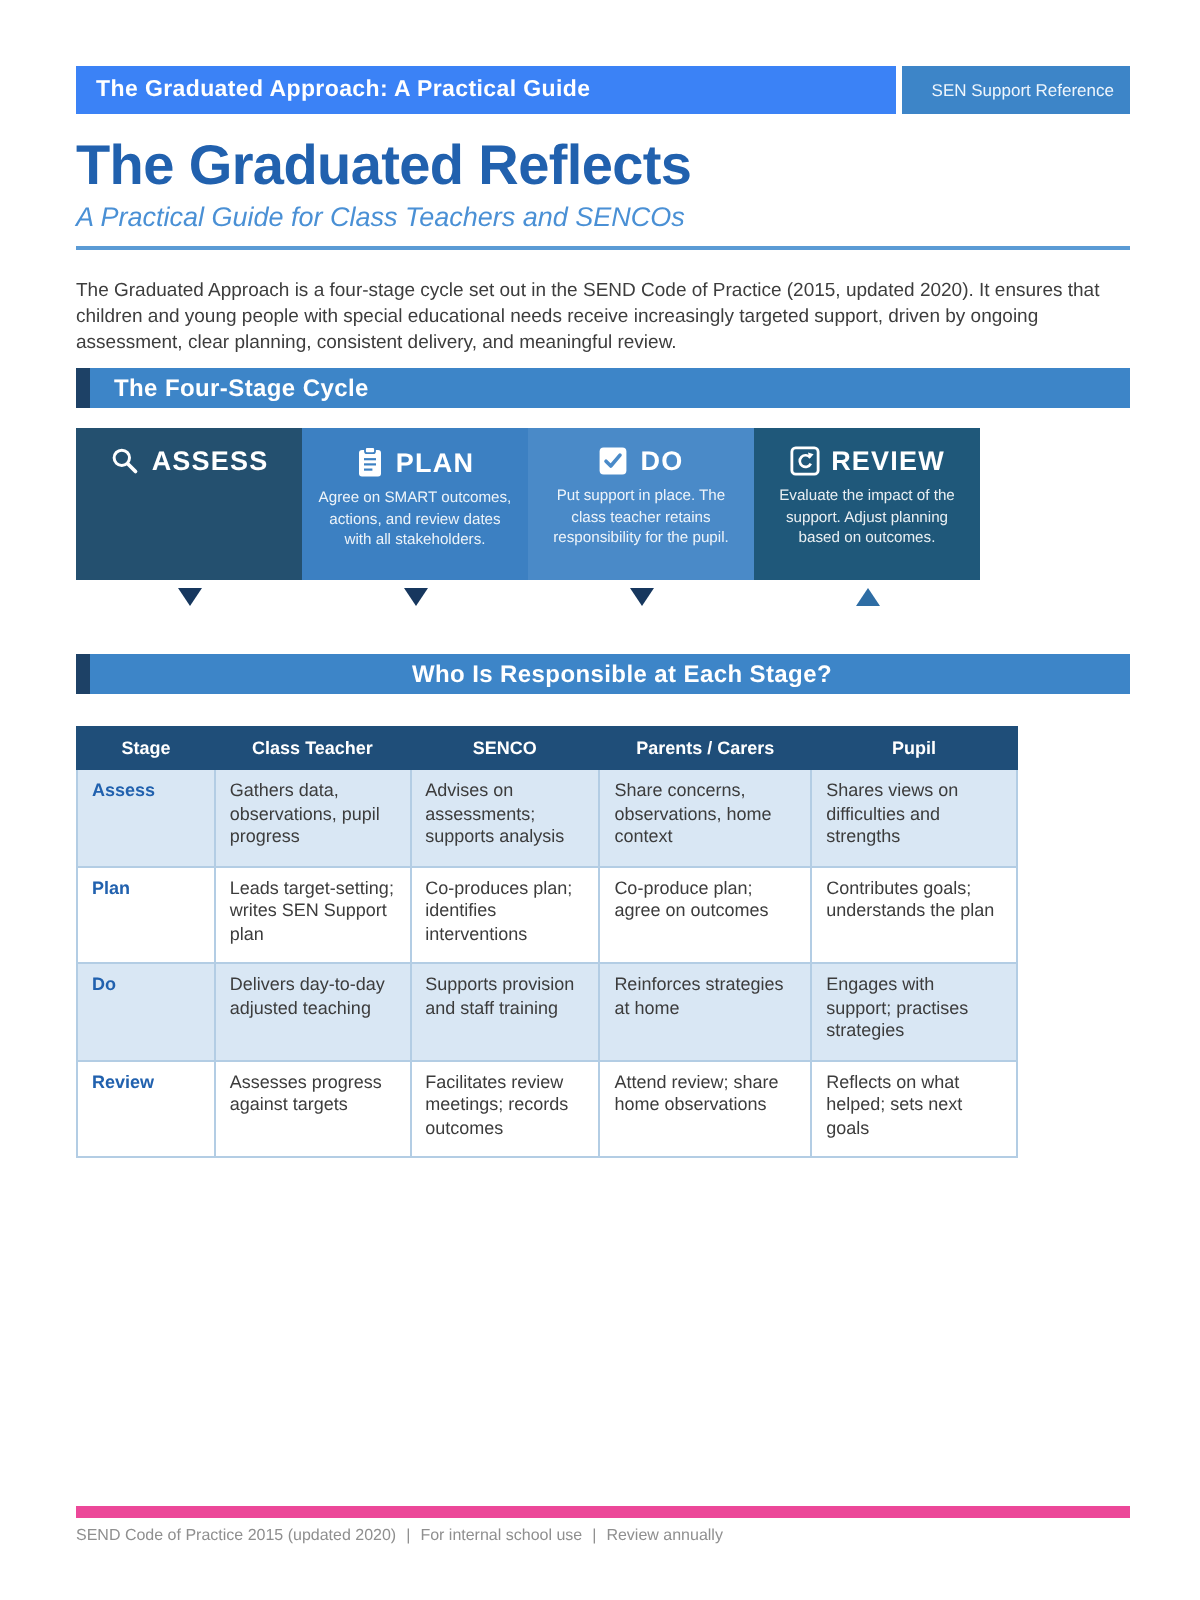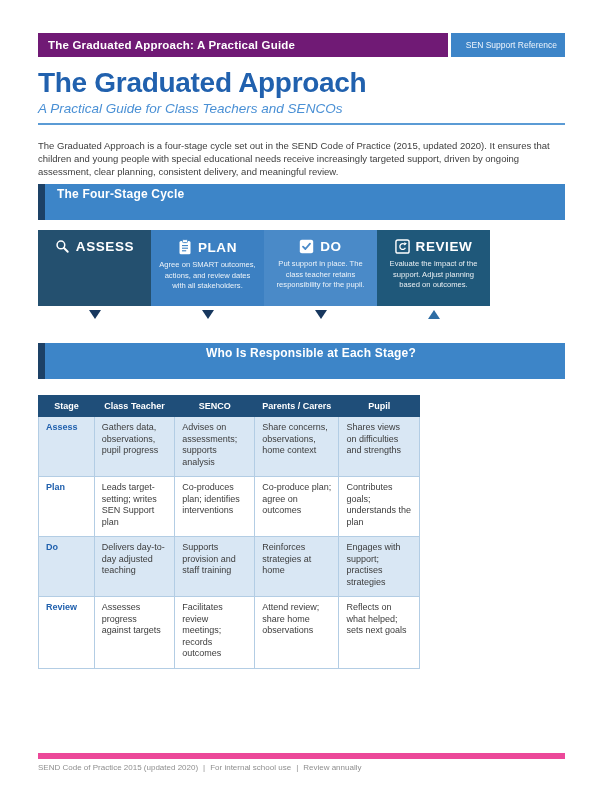--- a/index.html
+++ b/index.html
@@ -2,55 +2,55 @@
 <html><head>
 <meta charset="utf-8">
 <style>
   * { margin:0; padding:0; box-sizing:border-box; }
   html,body { width:600px; height:800px; background:#ffffff;
     font-family:"Liberation Sans", sans-serif; position:relative; overflow:hidden; }
   .page { position:absolute; left:38px; top:0; width:527px; }
 
   
   .topbar { margin-top:33px; height:24px; display:flex; }
-  .topbar-title { flex:1; background:#701a75; color:#ffffff; font-weight:bold;
+  .topbar-title { flex:1; background:#3b82f6; color:#ffffff; font-weight:bold;
     font-size:11.5px; line-height:24px; padding-left:10px; letter-spacing:0.2px; }
   .topbar-badge { width:114px; margin-left:3px; background:#3d85c8; color:#eef5fc;
     font-size:8.5px; line-height:24px; text-align:right; padding-right:8px; }
 
   
   .doc-title { margin-top:12px; font-size:28px; line-height:28px; font-weight:bold;
     color:#2161ae; letter-spacing:-0.3px; }
   .doc-subtitle { margin-top:4px; font-size:13.5px; font-style:italic; color:#4a90d5; }
   .rule { margin-top:7px; height:2px; background:#5b9bd5; }
 
   .intro { margin-top:14px; font-size:9.5px; line-height:13px; color:#3d3d3d; }
 
-  .section-bar { margin-top:6px; height:36px; background:#3d85c8;
+  .section-bar { margin-top:6px; height:20px; background:#3d85c8;
     border-left:7px solid #1d4166; color:#ffffff; font-weight:bold;
     font-size:12px; line-height:20px; padding-left:12px; letter-spacing:0.2px; }
   .section-bar.second { margin-top:24px;text-align:center; }
 
   
   .cards { margin-top:10px; display:flex; width:452px; }
   .card { width:113px; height:76px; padding:9px 7px 6px; color:#ffffff; text-align:center; }
   .card-head { display:flex; align-items:center; justify-content:center; gap:6px; margin-bottom:5px; }
   .card-head svg { display:block; }
   .card-name { font-size:13.5px; font-weight:bold; letter-spacing:0.6px; }
   .card-desc { font-size:7.6px; line-height:10.5px; color:rgba(255,255,255,0.9); }
 
   .arrows { display:flex; width:452px; margin-top:4px; }
   .arrow-slot { width:113px; display:flex; justify-content:center; }
   .tri-down { width:0; height:0; border-left:6px solid transparent;
     border-right:6px solid transparent; border-top:9px solid #17375e; }
   .tri-up { width:0; height:0; border-left:6px solid transparent;
     border-right:6px solid transparent; border-bottom:9px solid #2e6da4; }
 
   
-  table.resp { margin-top:16px; border-collapse:collapse; width:382px; }
+  table.resp { margin-top:16px; border-collapse:collapse; width:471px; }
   table.resp th { background:#1f4e79; color:#ffffff; font-size:9px; font-weight:bold;
     text-align:center; padding:5px 4px; border:1px solid #1f4e79; }
   table.resp td { border:1px solid #b3cde4; padding:5px 7px 8px; vertical-align:top;
     font-size:9px; line-height:11.5px; color:#3c3c3c; background:#ffffff; }
   table.resp tr.alt td { background:#d9e7f4; }
   table.resp td.stage { font-weight:bold; color:#2161ae; }
   .col-stage { width:67px; } .col-teacher { width:95px; } .col-senco { width:92px; }
   .col-parents { width:103px; } .col-pupil { width:100px; }
 
   .footer { position:absolute; left:38px; top:753px; width:527px;
@@ -60,21 +60,21 @@
 </head>
 <body>
 
 <div class="page">
 
   <div class="topbar">
     <div class="topbar-title">The Graduated Approach: A Practical Guide</div>
     <div class="topbar-badge">SEN Support Reference</div>
   </div>
 
-  <div class="doc-title">The Graduated Approach</div>
+  <div class="doc-title">The Graduated Reflects</div>
   <div class="doc-subtitle">A Practical Guide for Class Teachers and SENCOs</div>
   <div class="rule"></div>
 
   <div class="intro">The Graduated Approach is a four-stage cycle set out in the SEND Code of Practice (2015, updated 2020). It ensures that children and young people with special educational needs receive increasingly targeted support, driven by ongoing assessment, clear planning, consistent delivery, and meaningful review.</div>
 
   <div class="section-bar">The Four-Stage Cycle</div>
 
   <div class="cards">
 
     <div class="card" style="background: rgb(36, 80, 111);">

